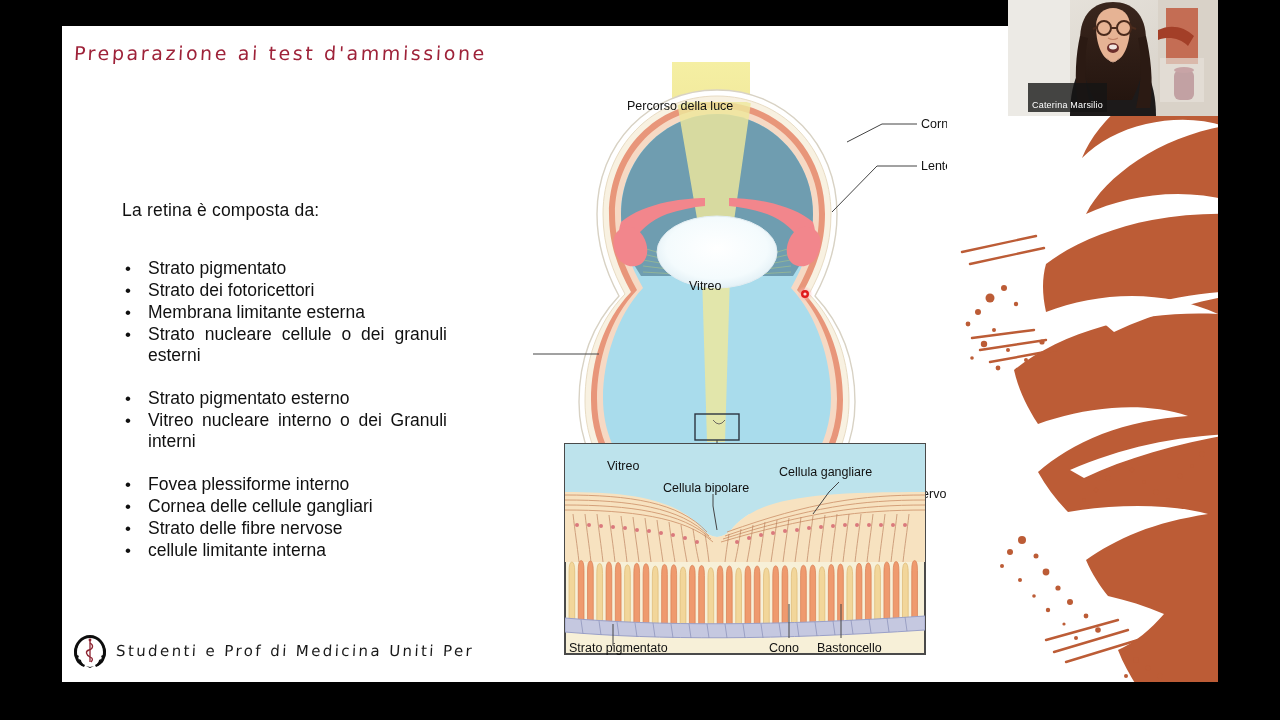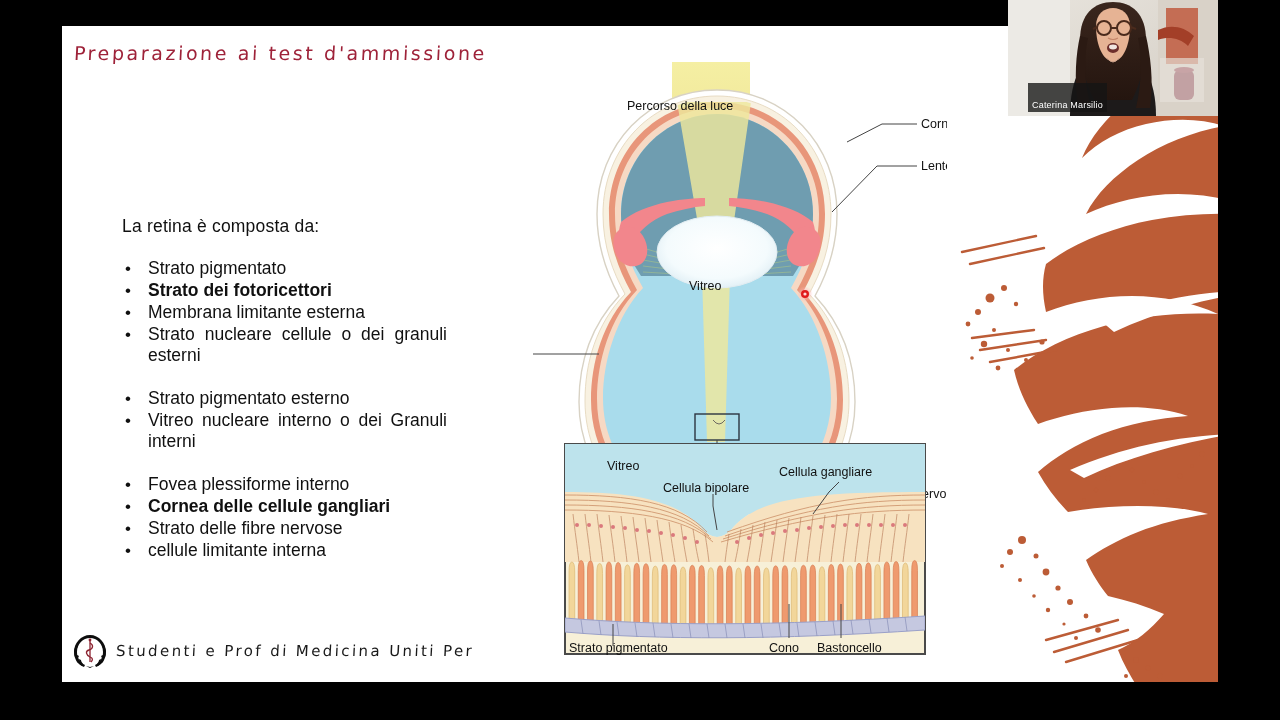--- a/index.html
+++ b/index.html
@@ -18,36 +18,36 @@
   #deck-title {
     position:absolute; left:12px; top:16px;
     font-family:"DejaVu Sans", sans-serif;
     font-size:19px; font-weight:400; letter-spacing:2.6px;
     color:#9e2239; white-space:nowrap;
     transform:skewX(-3deg);
   }
 
   
   #lead {
-    position:absolute; left:60px; top:190px; width:310px;
+    position:absolute; left:60px; top:174px; width:310px;
     font-size:17.5px; color:#101010; letter-spacing:.2px;
   }
   #bullets {
     position:absolute; left:60px; top:232px; width:325px;
     font-size:17.5px; color:#101010; line-height:21px;
   }
   .bullet-row { display:flex; align-items:flex-start; margin-bottom:1px; }
   .bullet-dot {
     width:26px; flex:0 0 26px; text-align:left; padding-left:3px;
     font-size:17px; line-height:21px; color:#101010;
   }
   .bullet-text { flex:1 1 auto; }
   .bullet-text.just { text-align:justify; }
   .bullet-text.just::after { content:""; display:inline-block; width:100%; }
-  .bullet-text.bold { font-weight:bold; }
+  .bullet-text.bold { font-weight:normal; }
 
   
   #footer { position:absolute; left:8px; bottom:12px; display:flex; align-items:center; }
   #footer-logo { width:40px; height:38px; flex:0 0 40px; }
   #footer-text {
     font-family:"DejaVu Sans", sans-serif;
     font-size:15px; letter-spacing:2.4px; color:#1a1a1a;
     margin-left:6px; white-space:nowrap; transform:skewX(-3deg);
   }
 

